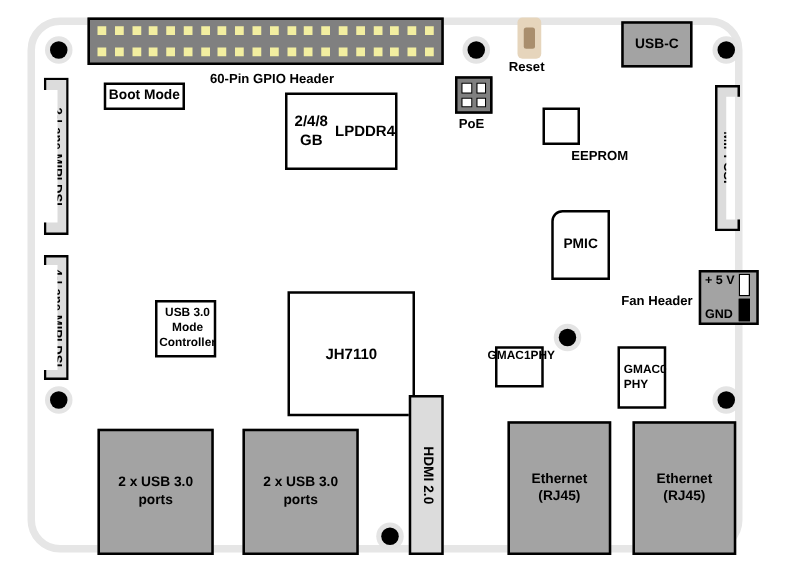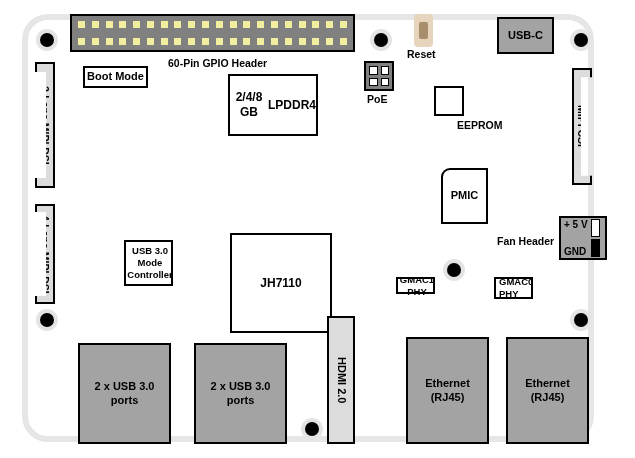--- a/index.html
+++ b/index.html
@@ -295,26 +295,26 @@
   <div class="comp" style="left:441px; top:168px; width:47px; height:56px; border-radius:9px 0 0 0;">PMIC</div>
 
   <div class="comp chip" style="left:230px; top:185px; width:102px; height:100px;margin-top:48px;">JH7110</div>
 
   <div class="comp small lefttext" style="left:124px; top:240px; width:49px; height:46px; flex-direction:column; align-items:center; justify-content:center;">
     <span>USB 3.0</span>
     <span>Mode</span>
     <span>Controller</span>
   </div>
 
-  <div class="comp small lefttext" style="left:396px; top:277px; width:39px; height:17px; flex-direction:column; align-items:center; justify-content:center;">
+  <div class="comp small lefttext" style="left:396px; top:277px; width:39px; height:33px; flex-direction:row; align-items:flex-start; justify-content:center;">
     <span>GMAC1</span>
     <span>PHY</span>
   </div>
 
-  <div class="comp small lefttext" style="left:494px; top:277px; width:39px; height:22px; flex-direction:column; align-items:flex-start; justify-content:center;">
+  <div class="comp small lefttext" style="left:494px; top:277px; width:39px; height:50px; flex-direction:column; align-items:flex-start; justify-content:center;">
     <span>GMAC0</span>
     <span>PHY</span>
   </div>
 
   <div class="caption" style="left:497px; top:235px;">Fan Header</div>
   <div class="fan-header" style="left:559px; top:216px; width:48px; height:44px;">
     <div class="fan-labels">
       <span>+ 5 V</span>
       <span>GND</span>
     </div>

